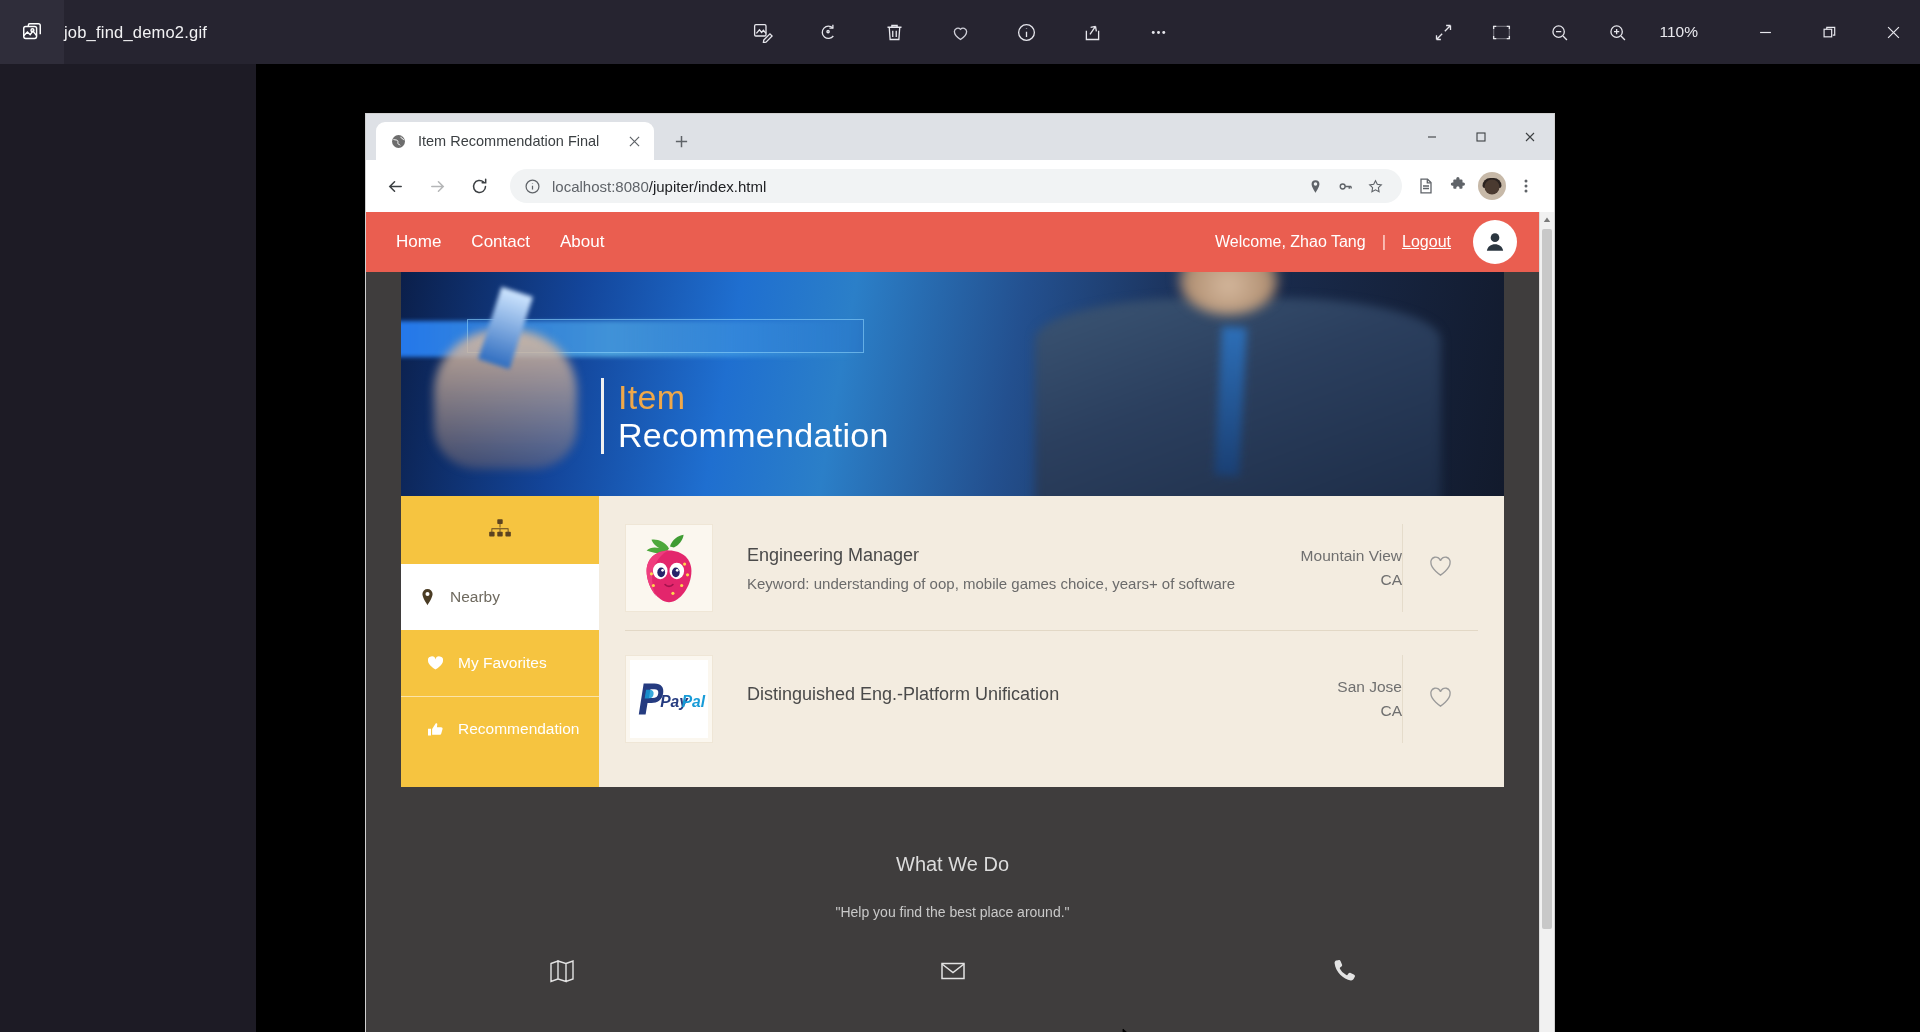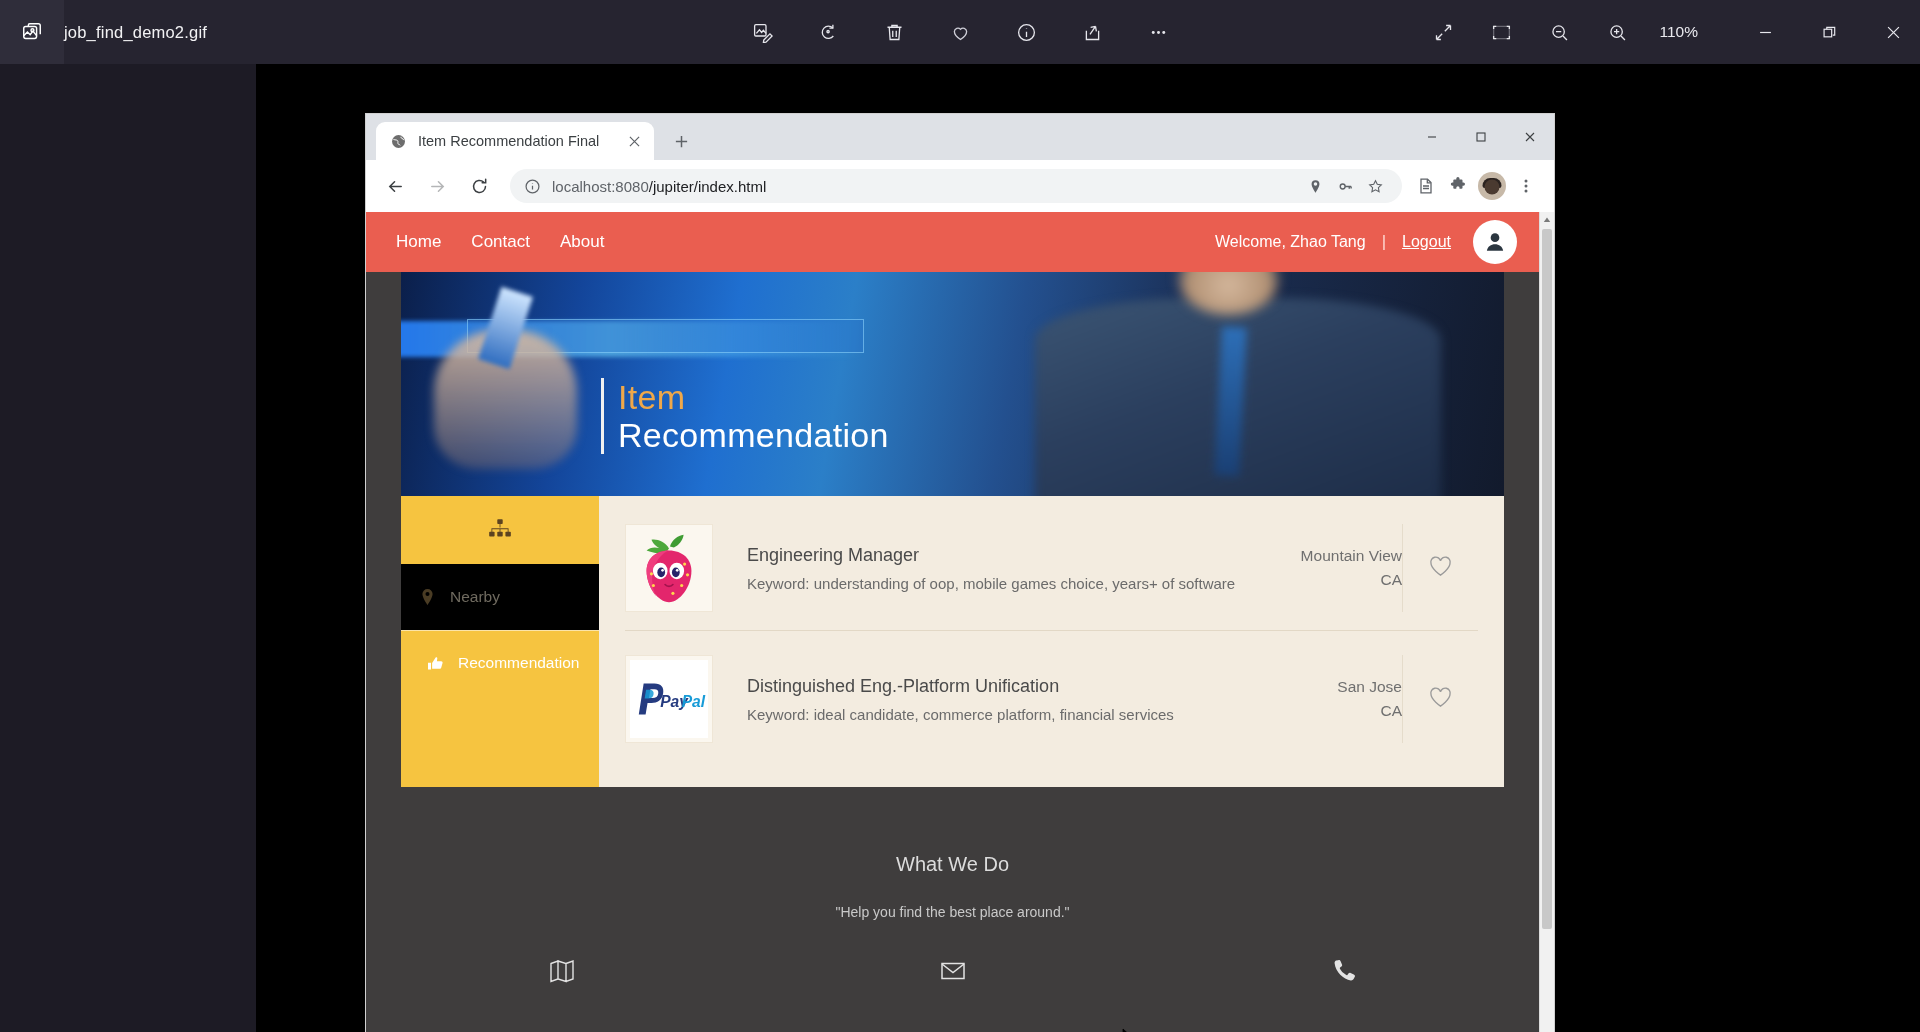--- a/index.html
+++ b/index.html
@@ -269,21 +269,21 @@
   }
   .side-top svg { width: 26px; height: 26px; }
   .side-item {
     height: 66px; display: flex; align-items: center;
     padding-left: 26px; gap: 14px;
     color: #ffffff; font-size: 15.5px; cursor: pointer;
     position: relative;
   }
   .side-item .ico { width: 17px; display: flex; justify-content: center; }
   .side-item .ico svg { width: 15px; height: 17px; }
-  .side-item.active { background: #000000; color: #6f6a5f; padding-left: 18px; }
+  .side-item.active { background: #ffffff; color: #6f6a5f; padding-left: 18px; }
   .side-item.active .ico svg { fill: #4a3c24; }
   .side-item.divided { box-shadow: inset 0 1px 0 rgba(255,255,255,.55); }
 
   .items-col { flex: 1 1 auto; padding: 22px 26px 26px 26px; }
   .item-card {
     display: flex; align-items: center;
     padding: 6px 0 18px 0;
     cursor: pointer;
     justify-content: flex-end;
   }
@@ -617,20 +617,28 @@
 
                 <div class="side-item active">
                   <span class="ico">
                     <svg viewBox="0 0 16 20" fill="#4a3c24">
                         <path d="M8 0a6 6 0 00-6 6c0 4.4 6 13 6 13s6-8.6 6-13a6 6 0 00-6-6zm0 8.3A2.4 2.4 0 118 3.5a2.4 2.4 0 010 4.8z"></path>
                       </svg>
                   </span>
                   <span>Nearby</span>
                 </div>
 
+                <div class="side-item">
+                  <span class="ico">
+                    <svg viewBox="0 0 20 18" fill="#ffffff">
+                        <path d="M10 17S0 11 0 5.6A5 5 0 0110 3.6 5 5 0 0120 5.6C20 11 10 17 10 17z"></path>
+                      </svg>
+                  </span>
+                  <span>My Favorites</span>
+                </div>
 
                 <div class="side-item divided">
                   <span class="ico">
                     <svg viewBox="0 0 20 18" fill="#ffffff">
                         <path d="M0 8h4v9H0zM5.5 8.4L10.2 1c.6-.9 2.2-.5 2.2.9l-.5 4h5.6c1.4 0 2.2 1.1 1.9 2.3l-1.7 6.1c-.3 1-1.1 1.7-2.1 1.7H5.5z"></path>
                       </svg>
                   </span>
                   <span>Recommendation</span>
                 </div>
               </div>
@@ -682,21 +690,20 @@
                       <rect width="80" height="80" fill="#ffffff"></rect>
                       <path d="M14 24h11c7 0 10 4 9 10-1 7-6 10-12 10h-4l-2 12h-7z" fill="#253b80"></path>
                       <path d="M25 30h-4l-1.6 9H23c3.6 0 5.6-1.6 6-5 .4-2.8-1-4-4-4z" fill="#ffffff"></path>
                       <path d="M20 30.5h-3.5L15 39.5h3.5c3.5 0 5.3-1.5 5.7-4.7.3-2.6-1-4.3-4.2-4.3z" fill="#179bd7" opacity=".85"></path>
                       <text x="31" y="48" font-family="Liberation Sans, sans-serif" font-size="16" font-style="italic" font-weight="bold" fill="#253b80">Pay</text>
                       <text x="53" y="48" font-family="Liberation Sans, sans-serif" font-size="16" font-style="italic" font-weight="bold" fill="#179bd7">Pal</text>
                     </svg>
                   </div>
                   <div class="item-main">
                     <div class="item-title">Distinguished Eng.-Platform Unification</div>
-                    <div class="item-keyword">Keyword: ideal candidate, commerce platform, financial services</div>
                   </div>
                   <div class="item-loc">
                     <div>San Jose</div>
                     <div>CA</div>
                   </div>
                   <div class="item-fav">
                     <span>
                       <svg viewBox="0 0 24 22" fill="none" stroke="#9a9a9a" stroke-width="1.4">
                         <path d="M12 20S2 13.5 2 7.4A4.6 4.6 0 0112 5.2 4.6 4.6 0 0122 7.4C22 13.5 12 20 12 20z"></path>
                       </svg>

